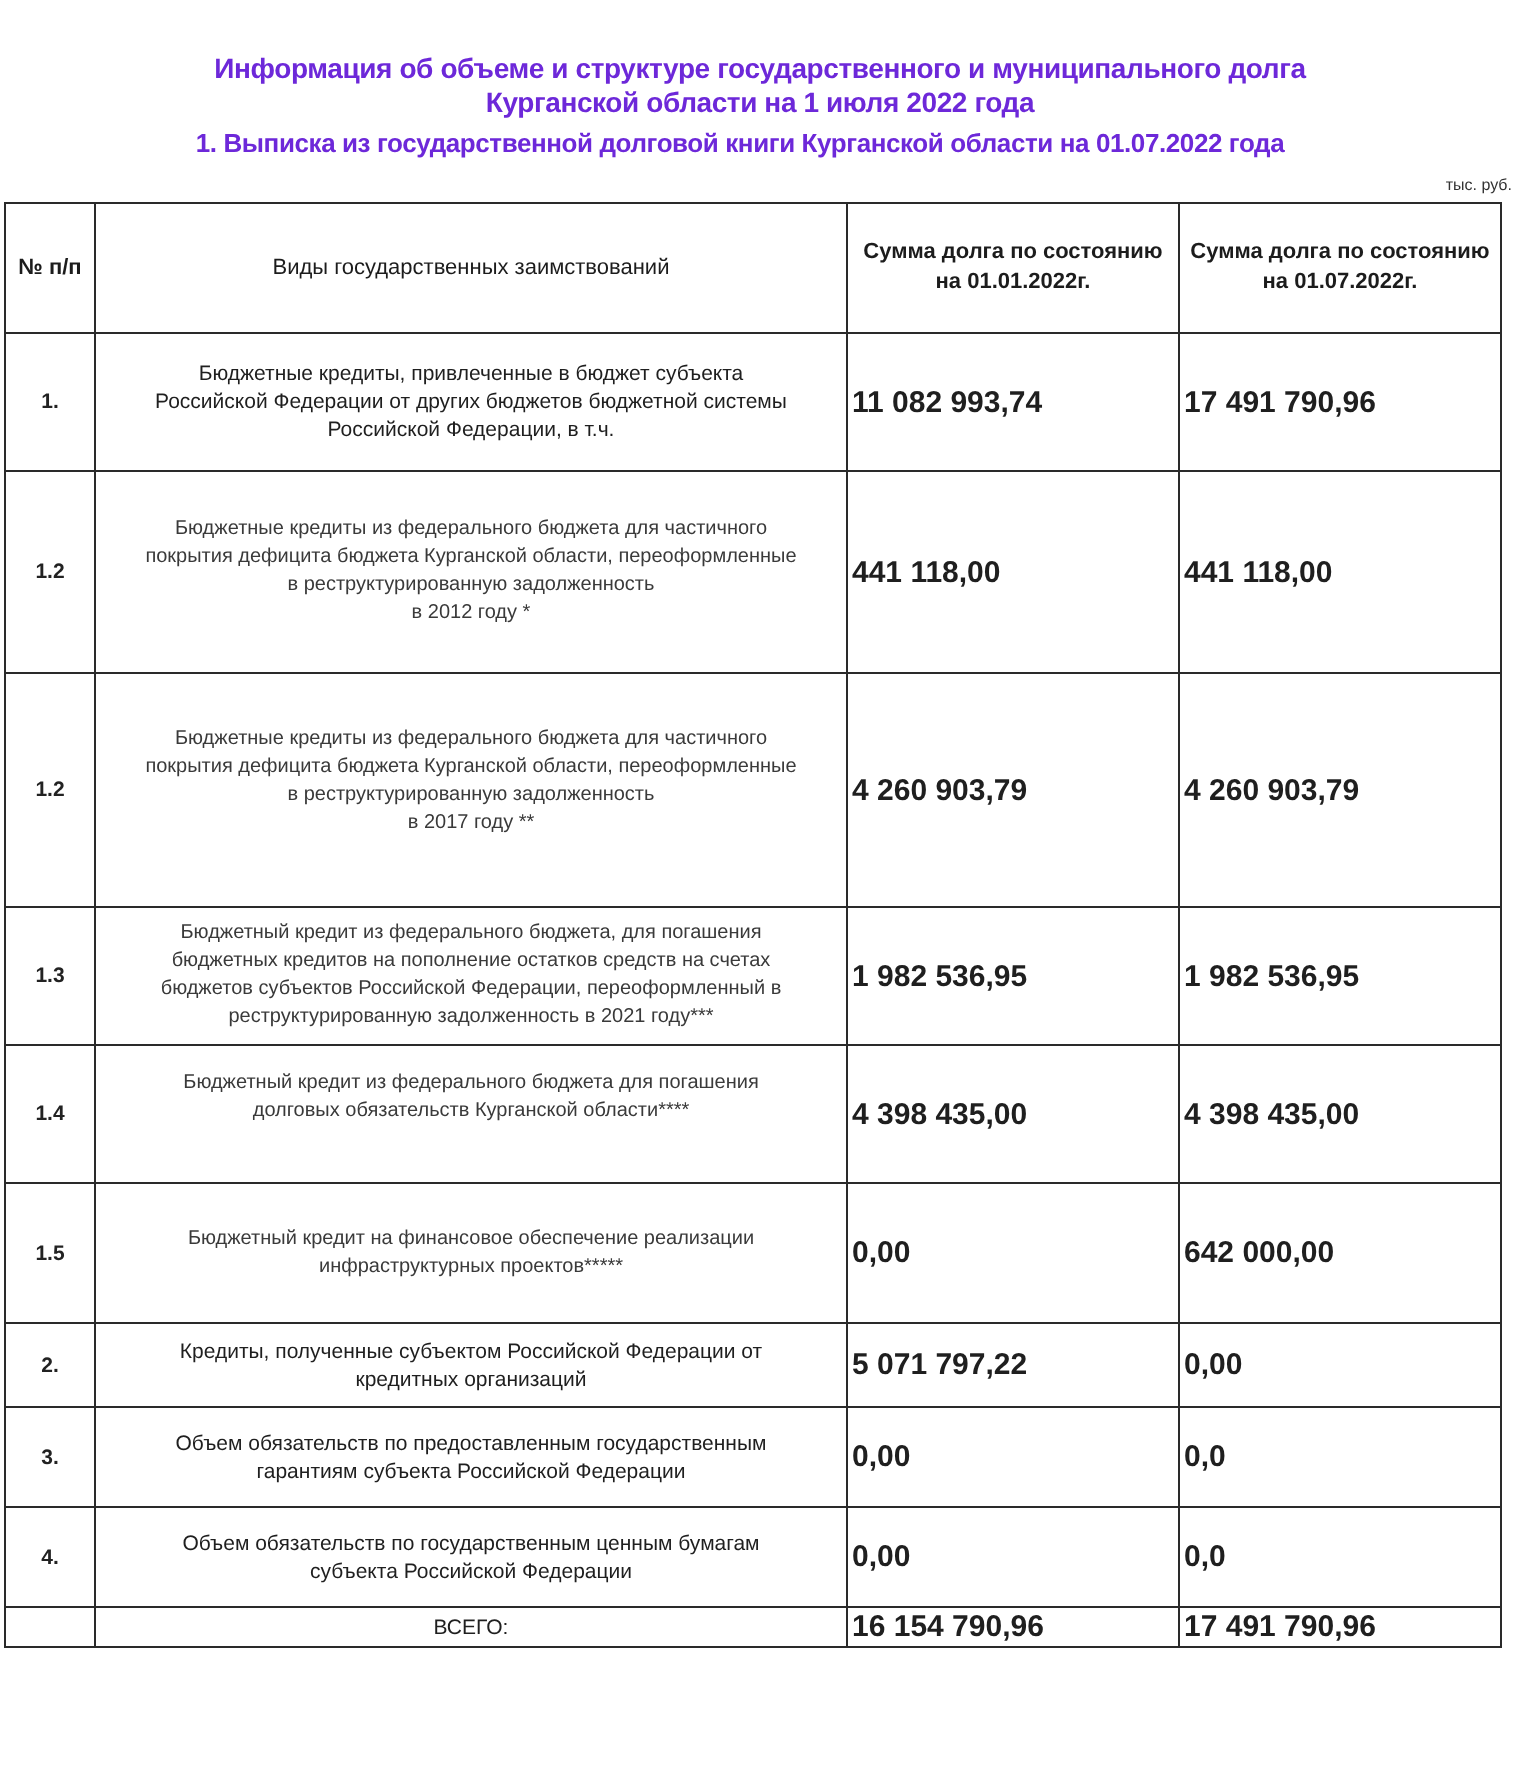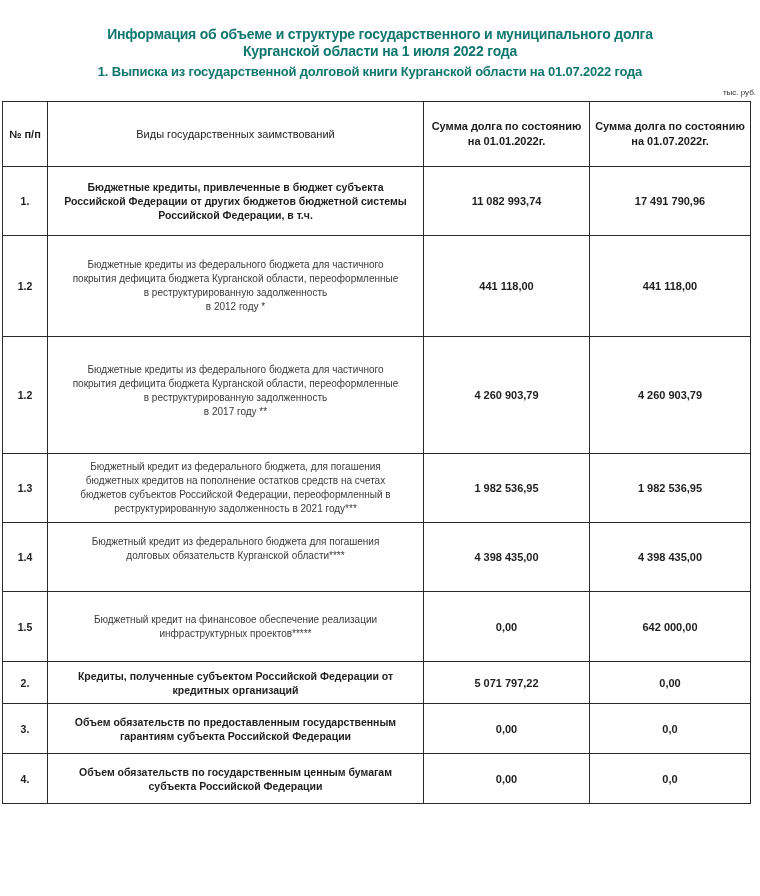--- a/index.html
+++ b/index.html
@@ -16,21 +16,21 @@
       color: #1a1a1a;
     }
     .title {
       position: absolute;
       left: 0;
       width: 760px;
       text-align: center;
       font-weight: bold;
       font-size: 14px;
       line-height: 17px;
-      color: #0f766e;
+      color: #6d28d9;
       letter-spacing: -0.2px;
     }
     .title.t1 { top: 26px; left: 30px; width: 700px; }
     .title.t2 { top: 43px; left: 30px; width: 700px; }
     .title.t3 { top: 63px; left: 20px; width: 700px; font-size: 13px; }
     .units {
       position: absolute;
       top: 88px;
       right: 4px;
       font-size: 8px;
@@ -66,28 +66,28 @@
       font-size: 10.5px;
       color: #222;
     }
     td.name {
       text-align: center;
       font-size: 10px;
       line-height: 14px;
       color: #3a3a3a;
     }
     td.name.bold {
-      font-weight: bold;
+      font-weight: normal;
       color: #1f1f1f;
       font-size: 10.5px;
     }
     td.val {
-      text-align: center;
-      font-weight: bold;
-      font-size: 11px;
+      text-align: left;
+      font-weight: bold;
+      font-size: 15px;
       color: #1f1f1f;
       padding-right: 1px;
     }
     .name-text { white-space: pre-line; display: block; text-align: center; }
   </style>
 </head>
 <body>
 
 <div class="title t1">Информация об объеме и структуре государственного и муниципального долга</div>
 <div class="title t2">Курганской области на 1 июля 2022 года</div>
@@ -206,14 +206,20 @@
   <tr style="height:50px">
     <td class="num">4.</td>
     <td class="name bold">
           <span class="name-text">Объем обязательств по государственным ценным бумагам
 субъекта Российской Федерации</span>
         </td>
     <td class="val">0,00</td>
     <td class="val">0,0</td>
   </tr>
 
+  <tr style="height:20px">
+    <td class="num"></td>
+    <td class="name bold">ВСЕГО:</td>
+    <td class="val">16 154 790,96</td>
+    <td class="val">17 491 790,96</td>
+  </tr>
 </tbody>
   </table>
 
 </body></html>

